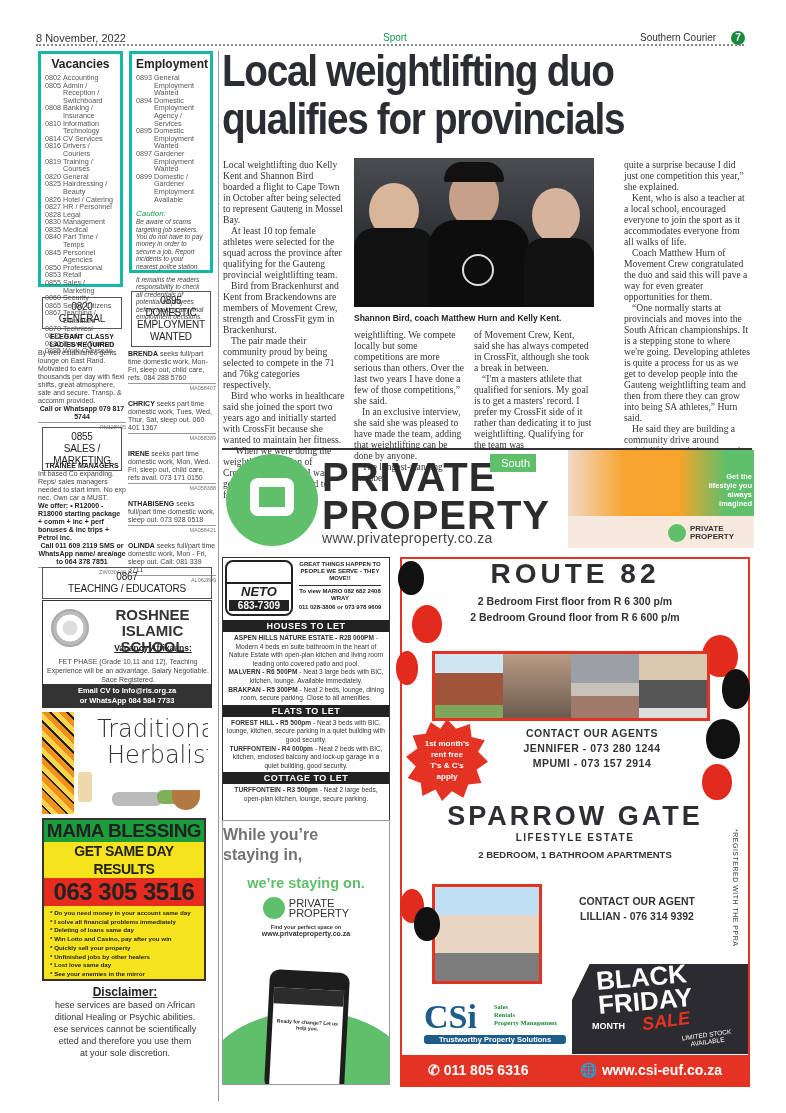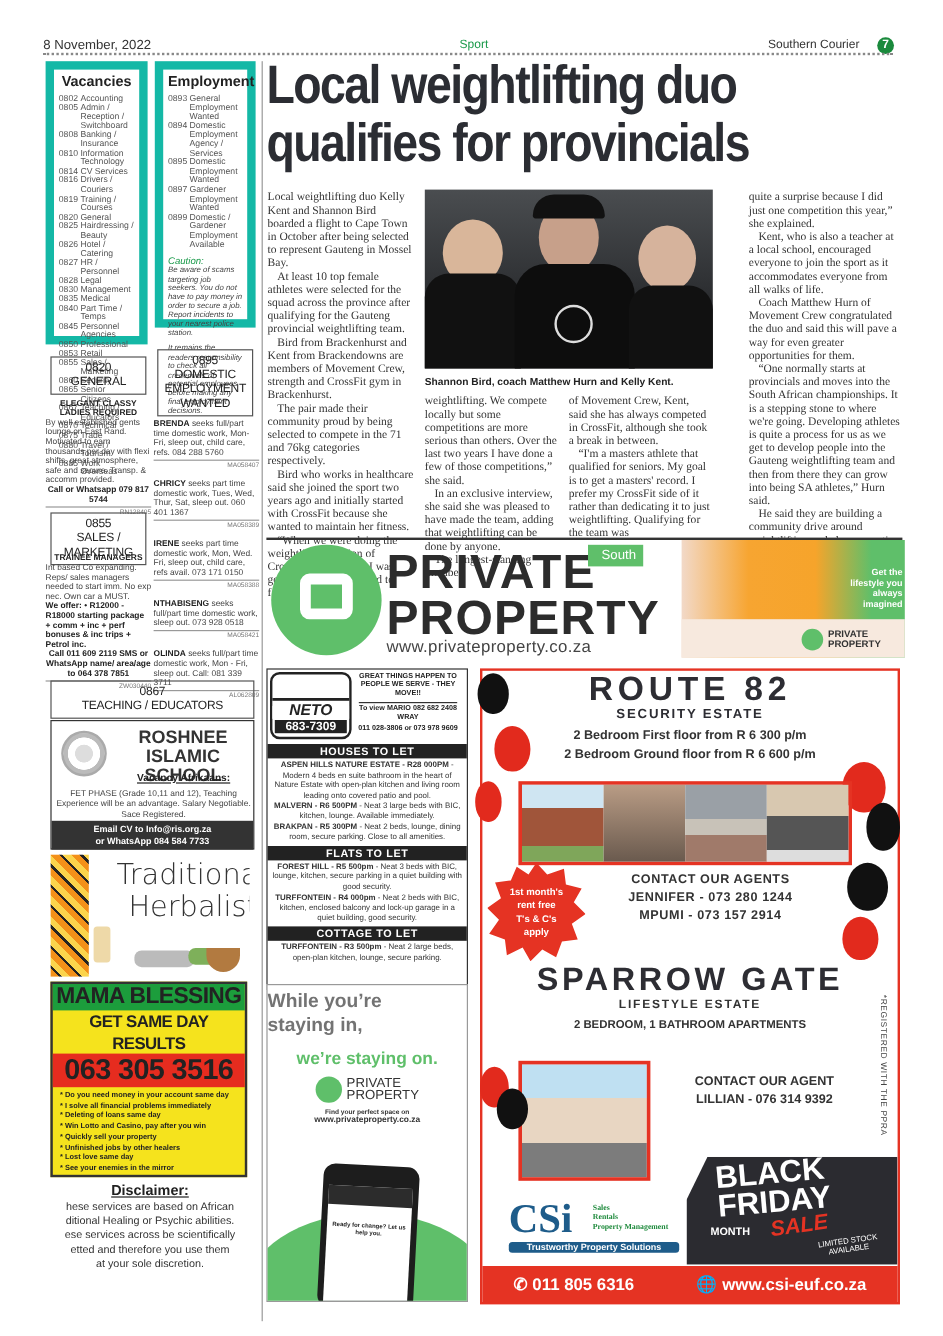--- a/index.html
+++ b/index.html
@@ -6,21 +6,21 @@
 body{width:786px;height:1113px;background:#fff;position:relative;overflow:hidden;font-family:"Liberation Sans",sans-serif;color:#222}
 .abs{position:absolute}
 .dots{border-bottom:2px dotted #888}
 
 #hdr-date{left:36px;top:32px;font-size:11px;color:#333}
 #hdr-section{left:383px;top:32px;font-size:10px;color:#1a9a4a}
 #hdr-paper{left:640px;top:32px;font-size:10px;color:#333}
 #hdr-page{left:731px;top:31px;width:14px;height:14px;border-radius:50%;background:#1a8a3c;color:#fff;font-size:10px;font-weight:bold;text-align:center;line-height:14px}
 #hdr-rule{left:36px;top:44px;width:708px}
 
-.greenbox{border:7px solid #14b8a6;padding:3px 4px}
+.greenbox{border:3px solid #14b8a6;padding:3px 4px}
 .boxtitle{font-weight:bold;font-size:12px;text-align:center;margin-bottom:3px}
 .idx{font-size:7.2px;line-height:7.6px;color:#555;display:flex}
 .idx .c{width:18px;flex:none}
 .caution-t{font-size:8px;color:#1a9a4a;font-style:italic;margin-top:6px}
 .caution{font-size:6.5px;line-height:7.4px;font-style:italic;color:#444}
 .catbox{border:1px solid #555;text-align:center;font-family:"Liberation Sans Narrow","Liberation Sans",sans-serif;font-size:10px;line-height:12px;padding:3px 0;letter-spacing:-.2px}
 .ad{font-size:7px;line-height:8px;color:#444}
 .ad b{color:#222}
 .adref{font-size:5.5px;color:#777;text-align:right;border-top:1px solid #999;margin-top:1px}
 
@@ -268,21 +268,21 @@
       <div>* Lost love same day</div>
       <div>* See your enemies in the mirror</div>
     </div>
 </div>
 
 <div class="abs" style="left:30px;top:985px;width:190px;text-align:center">
   <div style="font-weight:bold;font-size:12px;text-decoration:underline;color:#222">Disclaimer:</div>
   <div id="disc-lines" style="font-size:9px;line-height:12px;color:#333">
       <div>hese services are based on African</div>
       <div>ditional Healing or Psychic abilities.</div>
-      <div>ese services across be scientifically</div>
+      <div>ese services cannot be scientifically</div>
       <div>etted and therefore you use them</div>
       <div>at your sole discretion.</div>
     </div>
 </div>
 
 <div class="abs" style="left:218px;top:51px;width:1px;height:1050px;background:#999"></div>
 
 <div class="abs" id="headline">
   <div>Local weightlifting duo</div>
   <div>qualifies for provincials</div>
@@ -401,21 +401,20 @@
 
 <div class="abs" id="route">
   <div class="balloon" style="left:-4px;top:2px;width:26px;height:34px;background:#111"></div>
   <div class="balloon" style="left:10px;top:46px;width:30px;height:38px;background:#e22a1d"></div>
   <div class="balloon" style="left:-6px;top:92px;width:22px;height:34px;background:#e22a1d"></div>
   <div class="balloon" style="left:300px;top:76px;width:36px;height:42px;background:#e22a1d"></div>
   <div class="balloon" style="left:320px;top:110px;width:28px;height:40px;background:#111"></div>
   <div class="balloon" style="left:304px;top:160px;width:34px;height:40px;background:#111"></div>
   <div class="balloon" style="left:300px;top:205px;width:30px;height:36px;background:#e22a1d"></div>
   <div class="pill" style="margin-top:0;font-size:28px;letter-spacing:4px;color:#2d2d33;line-height:30px">ROUTE 82</div>
-  <div class="pill" style="font-size:11px;letter-spacing:1.5px;color:#2d2d33">SECURITY ESTATE</div>
   <div class="pill" style="font-size:10.5px;margin-top:6px">2 Bedroom First floor from R 6 300 p/m</div>
   <div class="pill" style="font-size:10.5px;margin-top:4px">2 Bedroom Ground floor from R 6 600 p/m</div>
   <div class="abs" style="left:30px;top:92px;width:278px;height:70px;border:3px solid #e53323;display:flex">
     <div style="flex:1;background:linear-gradient(180deg,#cfe5f2 0 30%,#a0553a 30% 80%,#7fa65a 80%)"></div>
     <div style="flex:1;background:linear-gradient(180deg,#b99c85,#6a5a4e)"></div>
     <div style="flex:1;background:linear-gradient(180deg,#9aa0a6 0 45%,#c8c2b8 45% 65%,#a07a6a 65%)"></div>
     <div style="flex:1;background:linear-gradient(180deg,#d8c8b0 0 40%,#555 40% 85%,#ddd 85%)"></div>
   </div>
   <div class="abs" style="left:4px;top:160px;width:82px;height:82px;background:#e53323;clip-path:polygon(50% 0,61% 12%,78% 6%,80% 22%,96% 26%,88% 40%,100% 52%,86% 62%,92% 78%,76% 80%,70% 96%,56% 88%,44% 100%,36% 86%,20% 94%,18% 78%,2% 72%,12% 58%,0 46%,14% 36%,8% 20%,24% 18%,30% 4%,42% 12%)">
     <div id="promo-lines" style="color:#fff;font-weight:bold;font-size:8px;line-height:11px;text-align:center;padding-top:19px">

